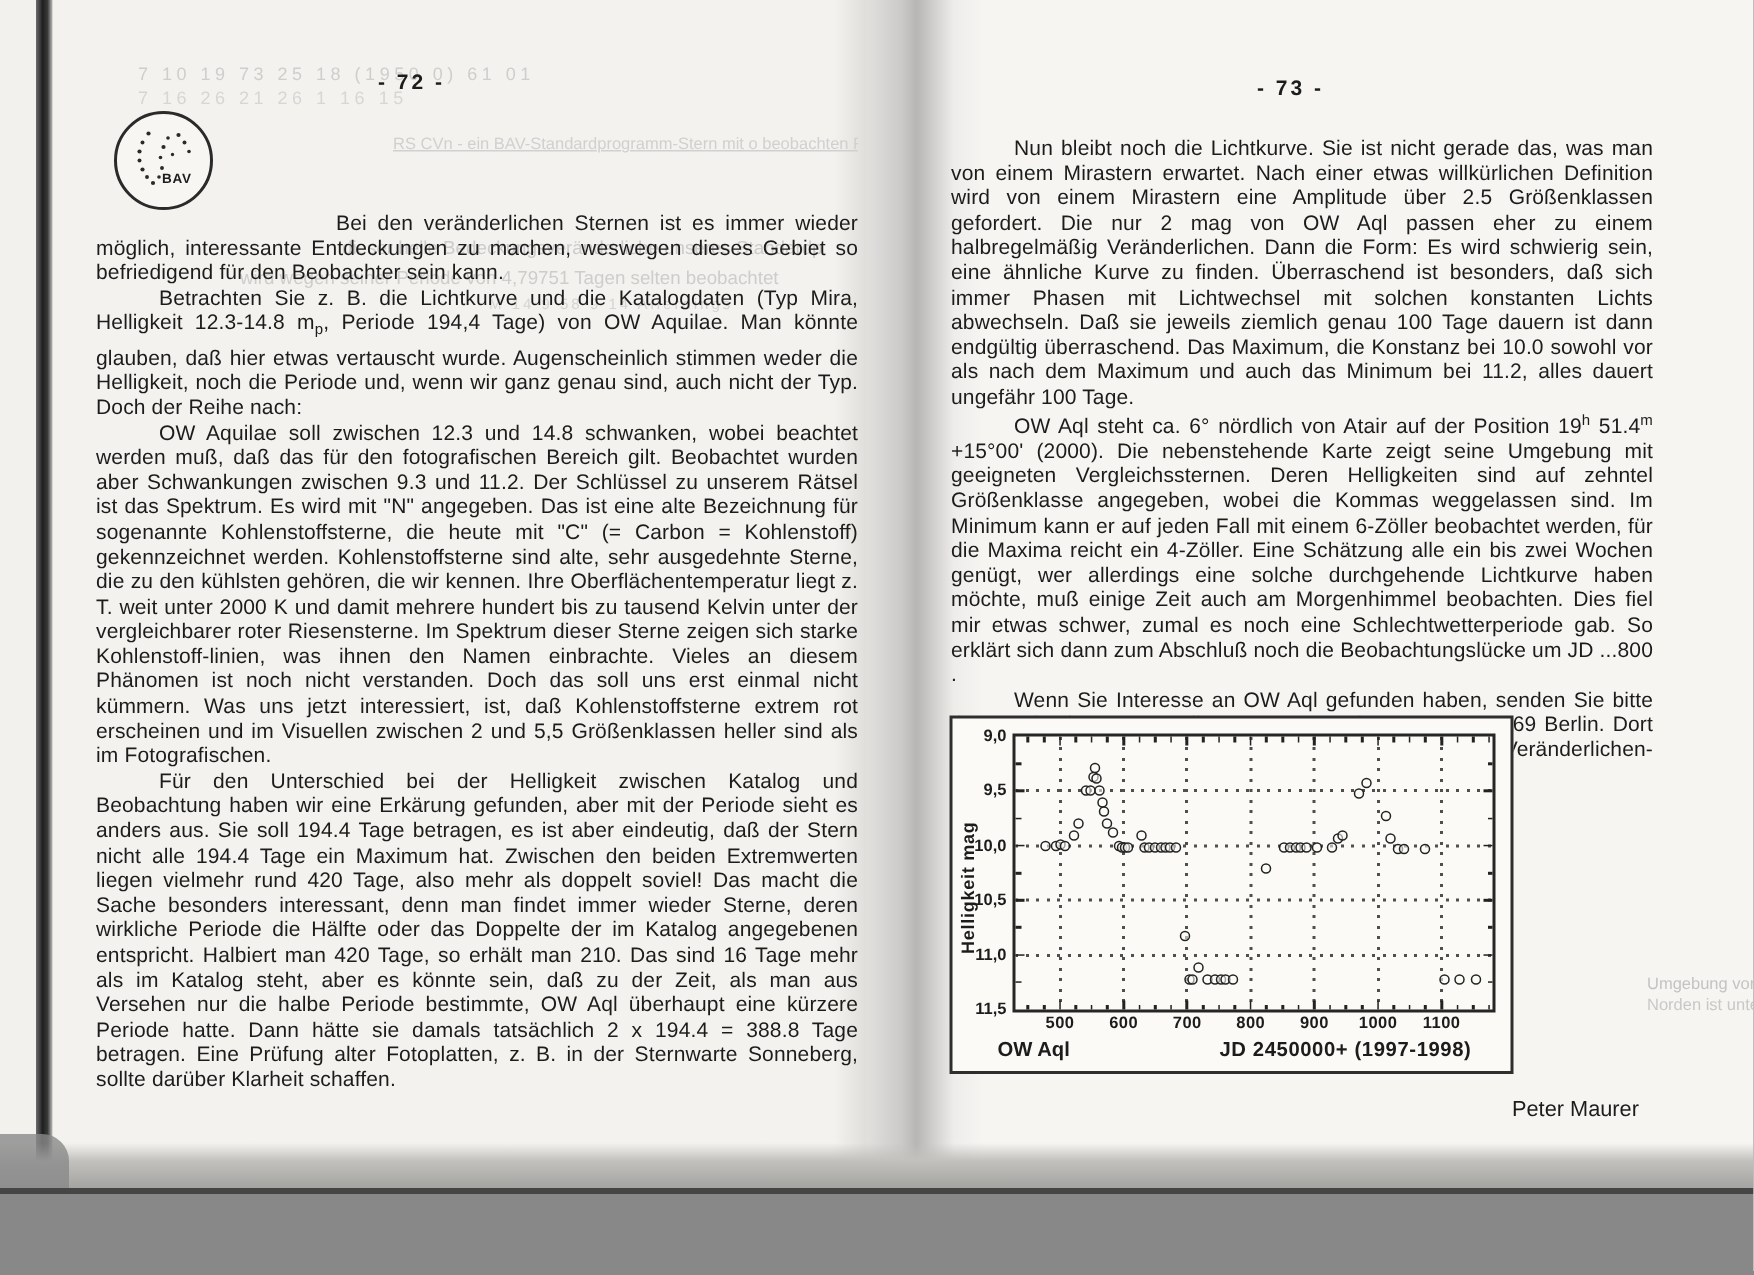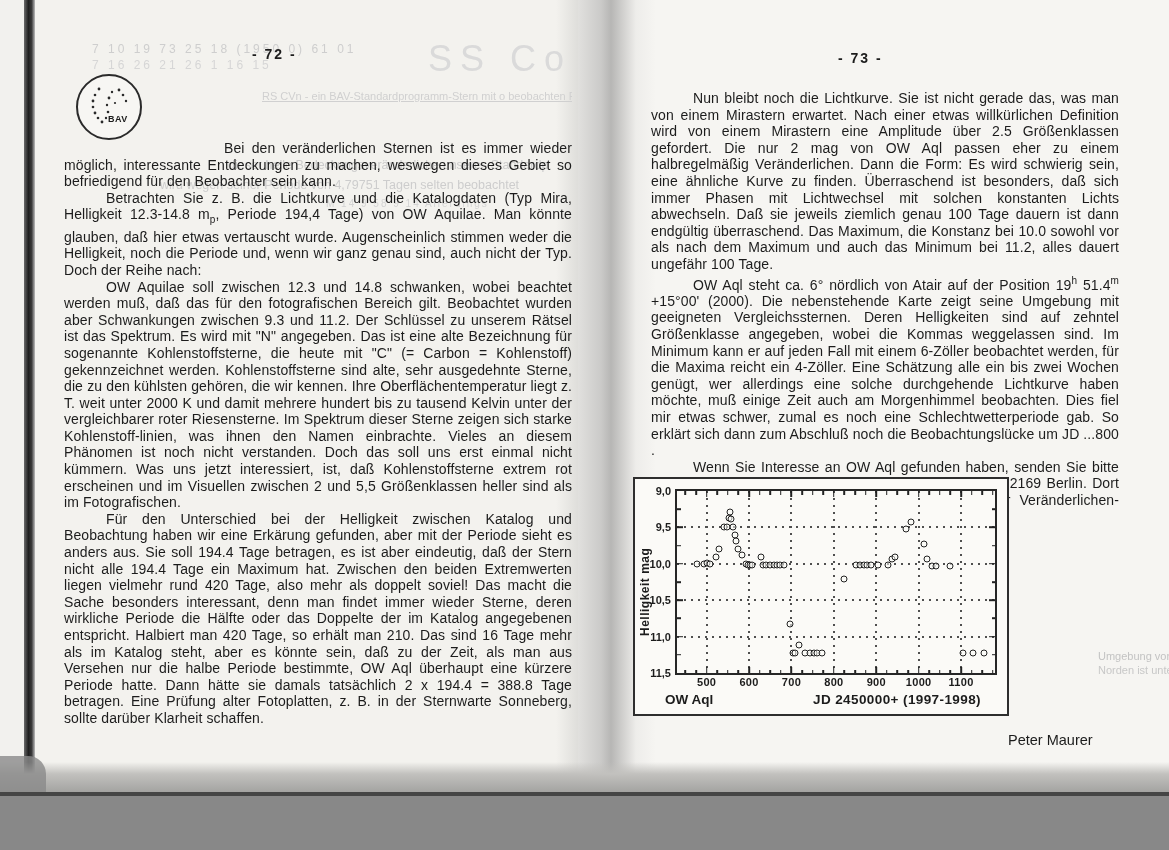--- a/index.html
+++ b/index.html
@@ -26,21 +26,21 @@
   .pagenum{position:absolute;font-size:14px;font-weight:700;letter-spacing:2px;}
   
   #logo{position:absolute;left:76px;top:74px;width:62px;height:62px;border:2px solid #2a2a2a;
         border-radius:50%;background:#f7f6f3;}
   #logo .bav{position:absolute;left:30px;top:38px;font-size:9px;font-weight:700;letter-spacing:.5px;}
   
   #title{position:absolute;left:148px;top:80px;font-size:19.5px;letter-spacing:.2px;white-space:pre;}
   
   .col{position:absolute;font-size:14px;line-height:16.6px;text-align:justify;letter-spacing:.1px;}
   #col72{left:64px;top:140px;width:508px;}
-  #col73{left:634px;top:90px;width:468px;margin-left:17px;}
+  #col73{left:634px;top:90px;width:468px;}
   .para{margin:0;text-indent:42px;}
   .para.wide-indent{text-indent:160px;}
   sub{font-size:10px;}
   sup{font-size:10px;}
   
   #chart{position:absolute;left:633px;top:477px;width:372px;height:235px;
          border:2.5px solid #2e2e2e;background:#fbfaf7;}
   #plot{position:absolute;left:40px;top:10px;right:10px;bottom:39px;border:2px solid #262626;}
   .vgrid{position:absolute;top:0;bottom:0;width:2px;transform:translateX(-50%);
          background:repeating-linear-gradient(180deg,#4f4f4f 0 2px,transparent 2px 7px);}
@@ -70,21 +70,20 @@
   <div class="sheet" id="sheet-right"></div>
   <div id="gutter"></div>
   <div id="edge-left-white"></div>
   <div id="edge-left-dark"></div>
   <div id="bottom-bar"></div>
   <div id="corner-blob"></div>
   <div id="bottom-line"></div>
 
   <div class="bleed" style="left:92px;top:42px;font-size:12px;letter-spacing:3px;">7 10 19        73 25 18 (1950 0)        61 01</div>
   <div class="bleed" style="left:92px;top:58px;font-size:12px;letter-spacing:3px;color:#d6d6d6;">7 16  26         21 26    1    16 15</div>
-  <div class="bleed" style="left:428px;top:38px;font-size:36px;letter-spacing:8px;color:#dadada;">SS Co</div>
   <div class="bleed" style="left:262px;top:90px;font-size:11px;color:#d0d0d0;text-decoration:underline;max-width:310px;overflow:hidden;">RS CVn - ein BAV-Standardprogramm-Stern mit o beobachten R</div>
   <div class="bleed" style="left:228px;top:158px;font-size:12.5px;color:#cbcbcb;">dieser helle Bedeckungsveränderliche unseres Standardp</div>
   <div class="bleed" style="left:160px;top:178px;font-size:12.5px;color:#cdcdcd;">wird wegen seiner Periode von 4,79751 Tagen selten beobachtet</div>
   <div class="bleed" style="left:326px;top:198px;font-size:10px;color:#d4d4d4;letter-spacing:2px;">M 14   9 58   9 14   Allerdings</div>
   <div class="bleed" style="left:1098px;top:650px;font-size:11px;color:#c3c3c3;">Umgebung von OW</div>
   <div class="bleed" style="left:1098px;top:664px;font-size:11px;color:#c8c8c8;">Norden ist unten</div>
 
   <div class="pagenum" style="left:252px;top:46px;">- 72 -</div>
   <div class="pagenum" style="left:838px;top:50px;">- 73 -</div>
 

